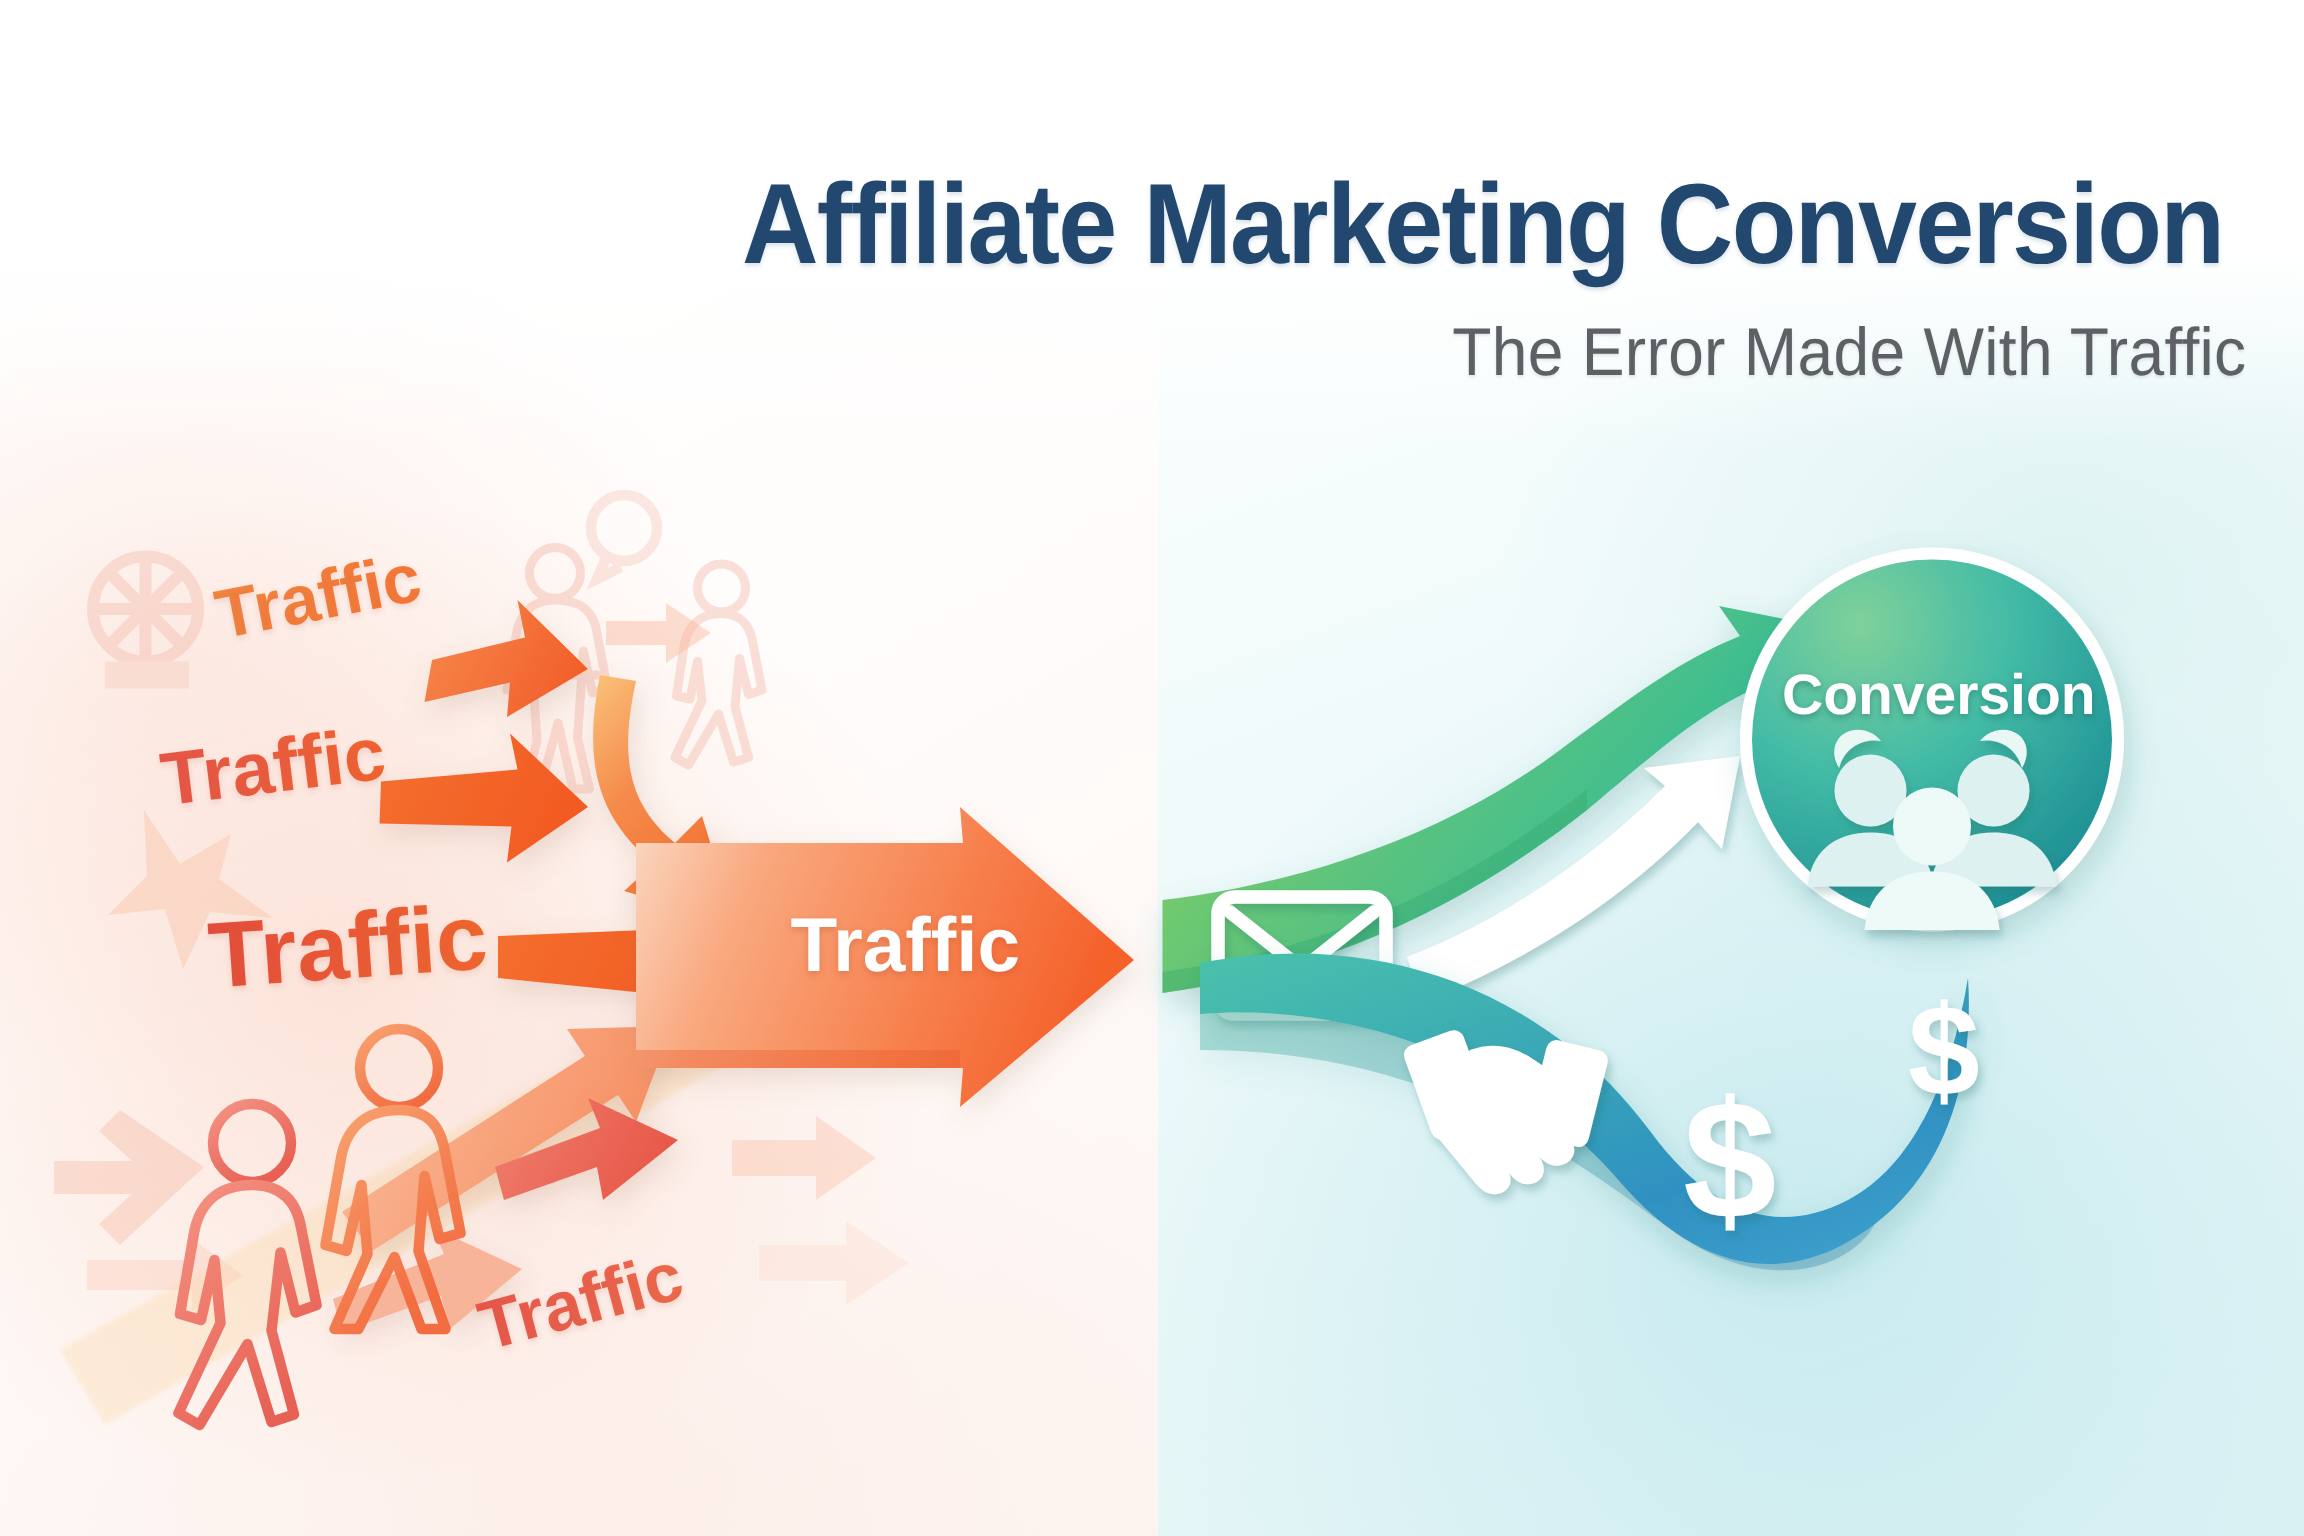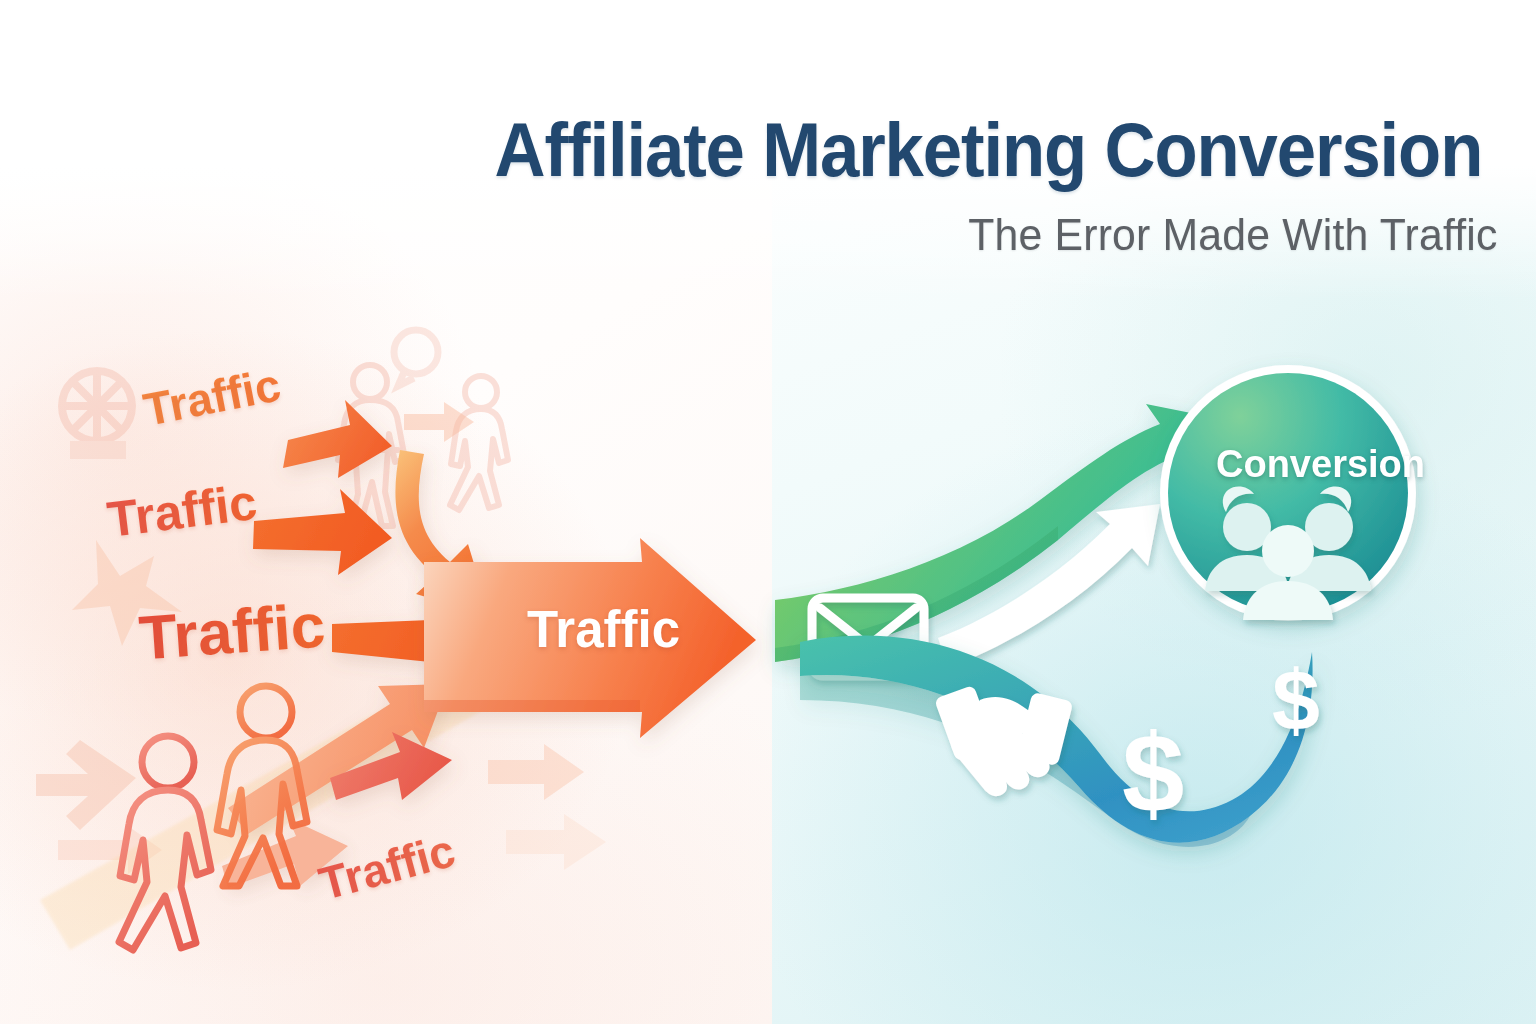--- a/index.html
+++ b/index.html
@@ -76,21 +76,20 @@
        -webkit-background-clip:text;background-clip:text;color:transparent;}
   .tw-main{
     position:absolute;left:527px;top:600px;
     font-size:51px;font-weight:700;color:#ffffff;white-space:nowrap;
     text-shadow:0 2px 5px rgba(180,70,40,.30);
   }
   .conv-word{
     position:absolute;left:1188px;top:443px;
     font-size:38px;font-weight:700;color:#ffffff;white-space:nowrap;
     text-shadow:0 2px 5px rgba(10,70,70,.35);
-    margin-left:28px;
   }
 </style>
 </head>
 <body>
 
 <div id="stage">
 
   <div class="bg-left"></div>
   <div class="bg-right"></div>
   <div class="bg-topfade"></div>

